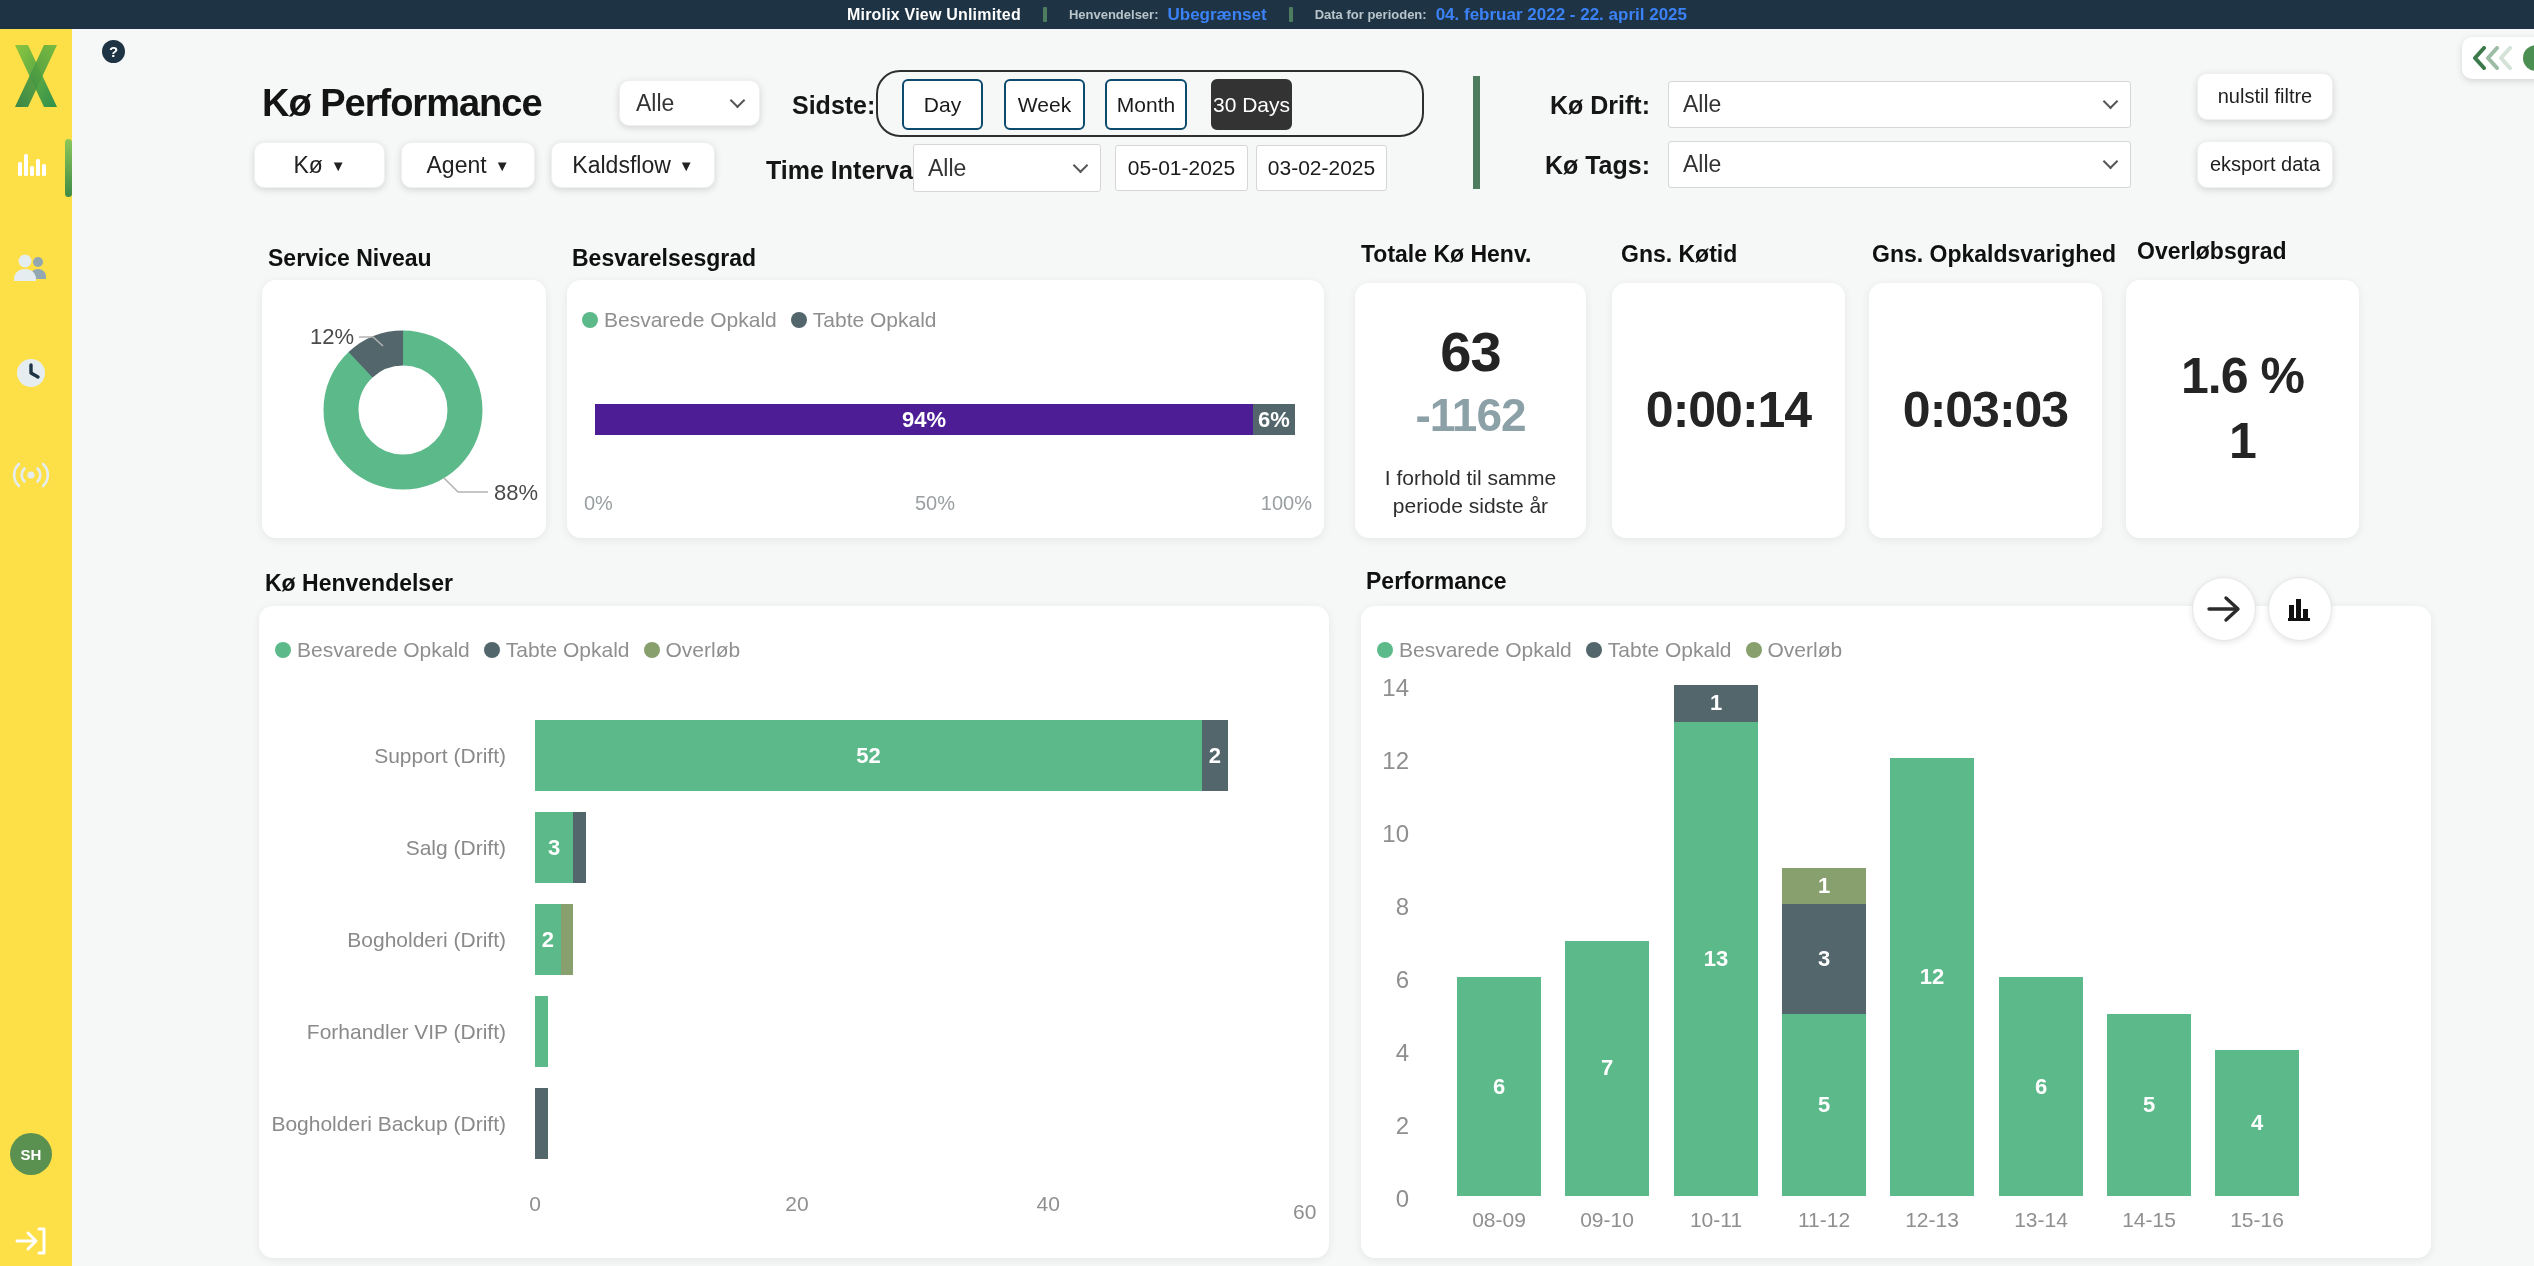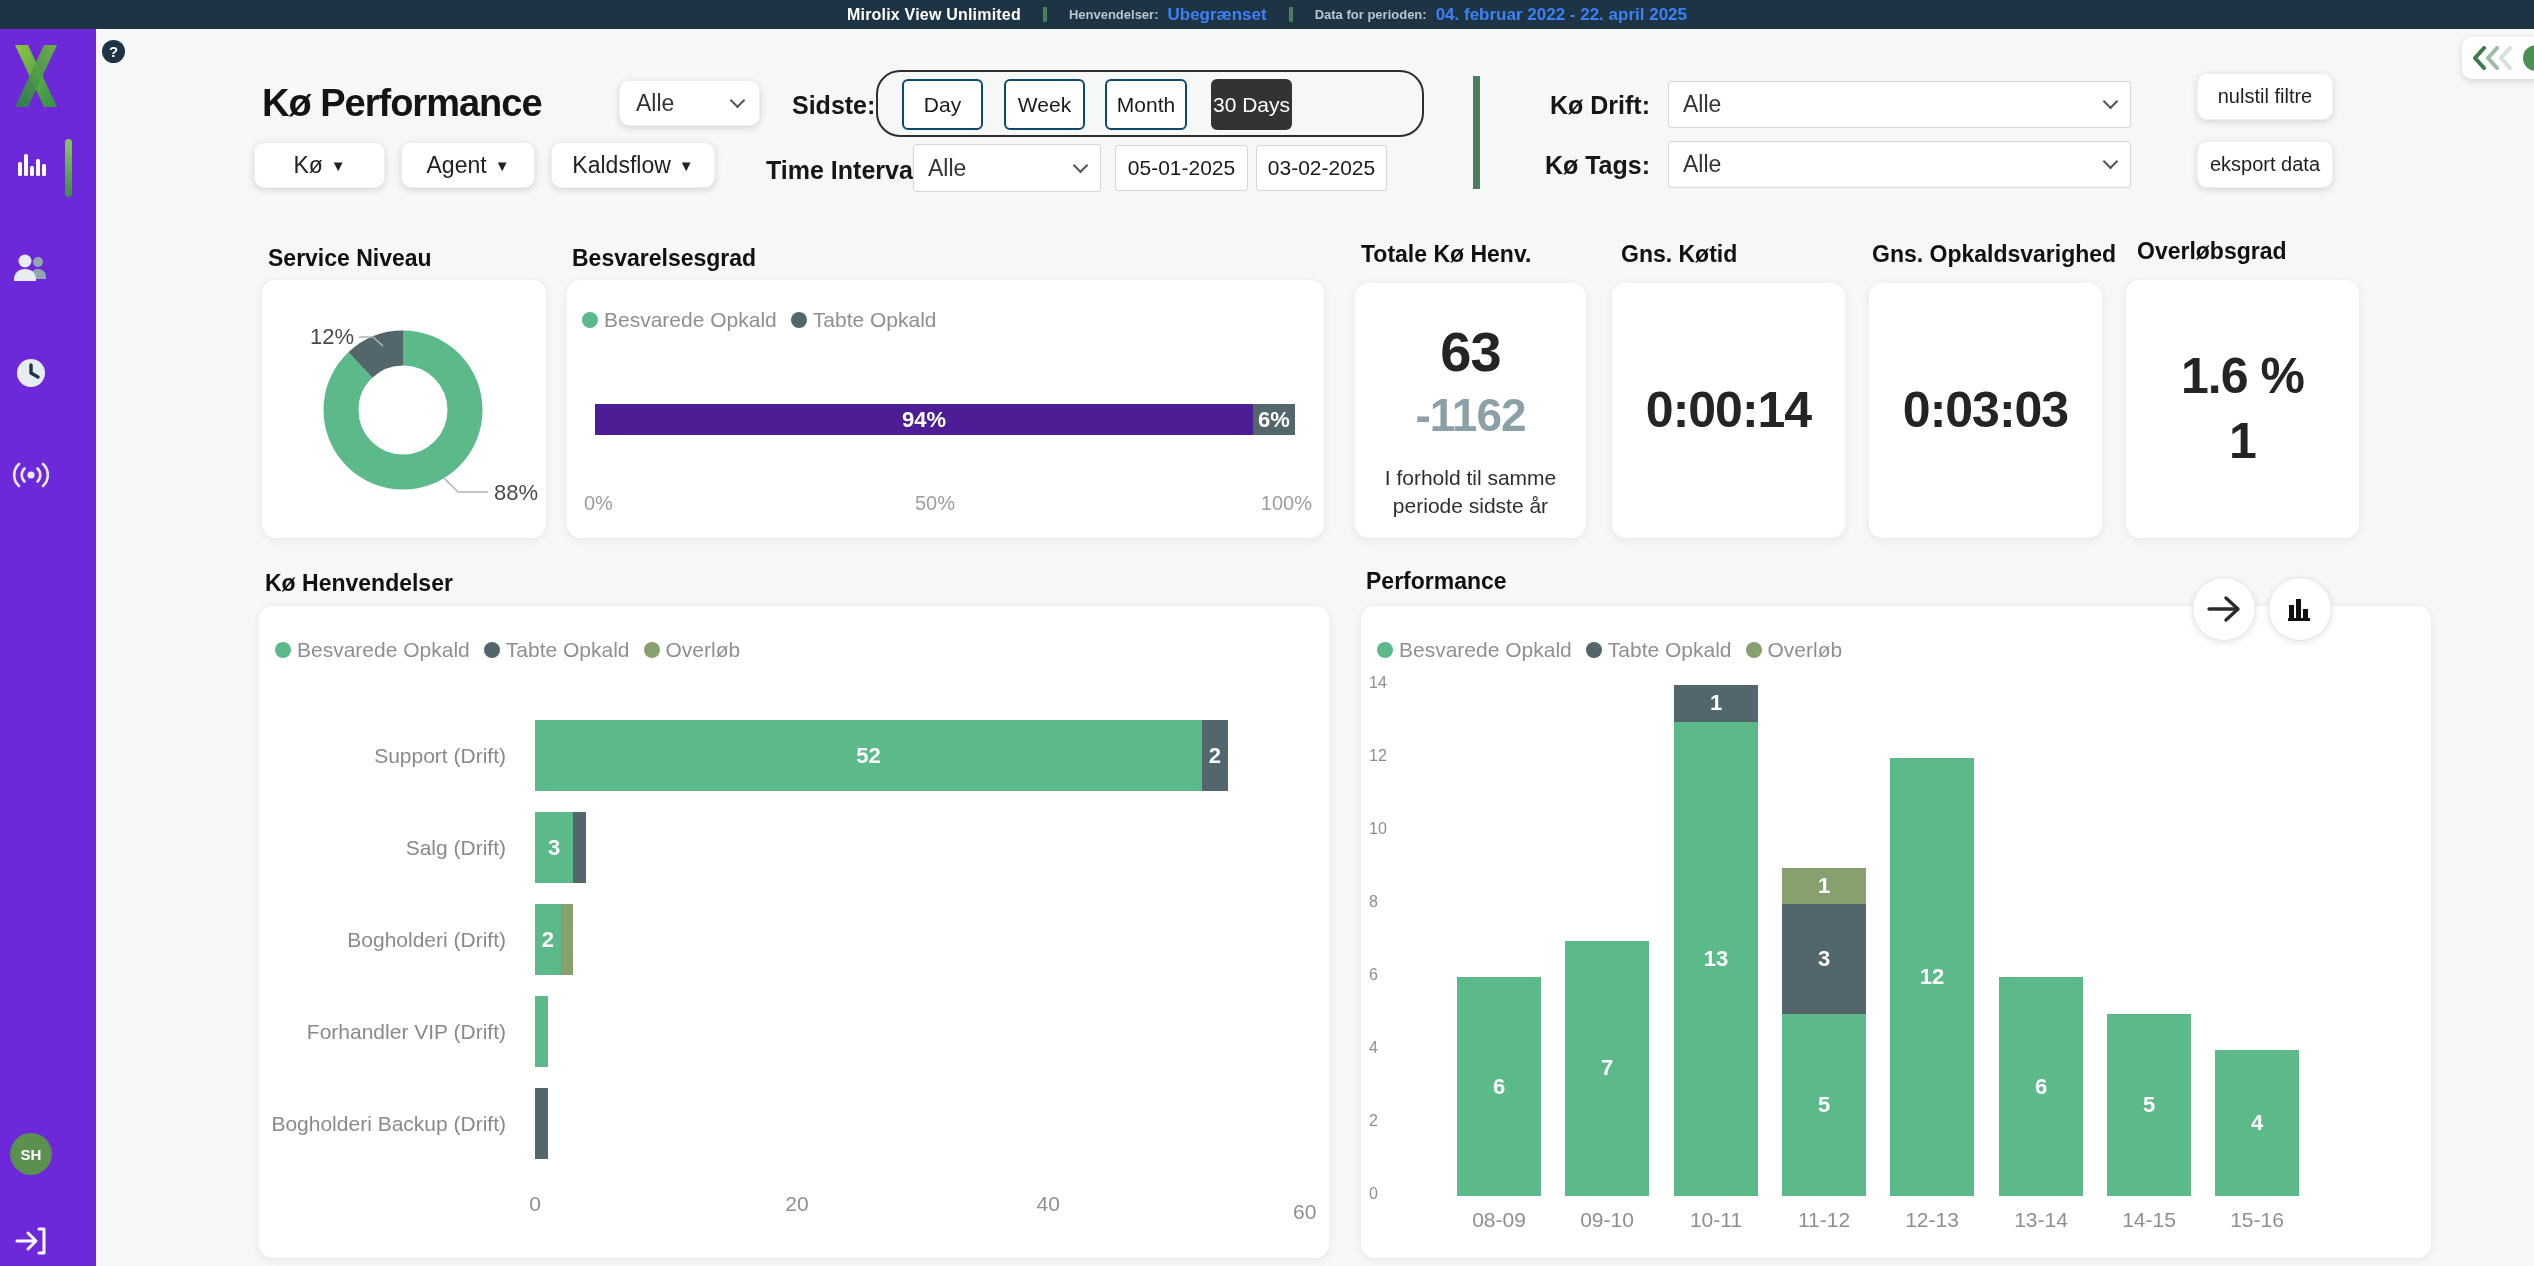--- a/index.html
+++ b/index.html
@@ -10,21 +10,21 @@
   
   .topbar { position:absolute; left:0; top:0; width:2534px; height:29px; background:#1e3343;
             display:flex; align-items:center; justify-content:center; gap:22px; z-index:30; }
   .topbar .brand { color:#fff; font-size:16px; font-weight:bold; letter-spacing:.2px; }
   .topbar .sep { width:4px; height:15px; background:#4d7c5f; border-radius:1px; }
   .topbar .grp { display:flex; align-items:center; gap:9px; }
   .topbar .lbl { color:#b9c4cb; font-size:13px; font-weight:bold; }
   .topbar .val { color:#3b82f6; font-size:17px; font-weight:bold; }
 
   
-  .sidebar { position:absolute; left:0; top:29px; width:96px; height:1237px; background:#6d28d9; z-index:25; }
+  .sidebar { position:absolute; left:0; top:29px; width:72px; height:1237px; background:#fde047; z-index:25; }
   .side-ico { position:absolute; left:11px; width:40px; height:40px; display:flex; align-items:center; justify-content:center; cursor:pointer; }
   .active-bar { position:absolute; left:65px; top:110px; width:7px; height:58px; border-radius:4px;
                 background:linear-gradient(180deg,#8cc75c,#3f8a45); }
   .avatar { position:absolute; left:10px; top:1104px; width:42px; height:42px; border-radius:50%;
             background:#5b9150; color:#fff; font-size:15px; font-weight:bold;
             display:flex; align-items:center; justify-content:center; cursor:pointer; }
 
   
   .abs { position:absolute; }
   .card { position:absolute; background:#fff; border-radius:14px; box-shadow:0 2px 10px rgba(20,30,40,.07); }
@@ -81,21 +81,21 @@
   .axis-lbl { position:absolute; font-size:20px; color:#9aa0a2; white-space:nowrap; }
 
   
   .hrow-lbl { position:absolute; left:0; width:261px; height:71px; display:flex; align-items:center; justify-content:flex-end;
               padding-right:14px; font-size:21px; color:#8a8a8a; white-space:nowrap; }
   .hrow-bars { position:absolute; left:276px; height:71px; display:flex; }
   .hseg { height:100%; display:flex; align-items:center; justify-content:center; color:#fff; font-size:22px; font-weight:bold; }
   .htick { position:absolute; width:80px; text-align:center; font-size:21px; color:#8f8f8f; }
 
   
-  .ytick { position:absolute; width:40px; font-size:16px; color:#8f8f8f; }
+  .ytick { position:absolute; width:40px; text-align:right; font-size:24px; color:#8f8f8f; }
   .vbar { position:absolute; width:84px; display:flex; flex-direction:column-reverse; }
   .vseg { width:100%; display:flex; align-items:center; justify-content:center; color:#fff; font-size:22px; font-weight:bold; overflow:hidden; }
   .xtick { position:absolute; width:104px; text-align:center; font-size:21px; color:#8f8f8f; }
 
   .circle-btn { position:absolute; top:577px; width:64px; height:64px; border-radius:50%; background:#fff;
                 border:1px solid #e7e7e7; box-shadow:0 2px 6px rgba(0,0,0,.10);
                 display:flex; align-items:center; justify-content:center; cursor:pointer; z-index:10; }
 </style>
 </head>
 <body>

